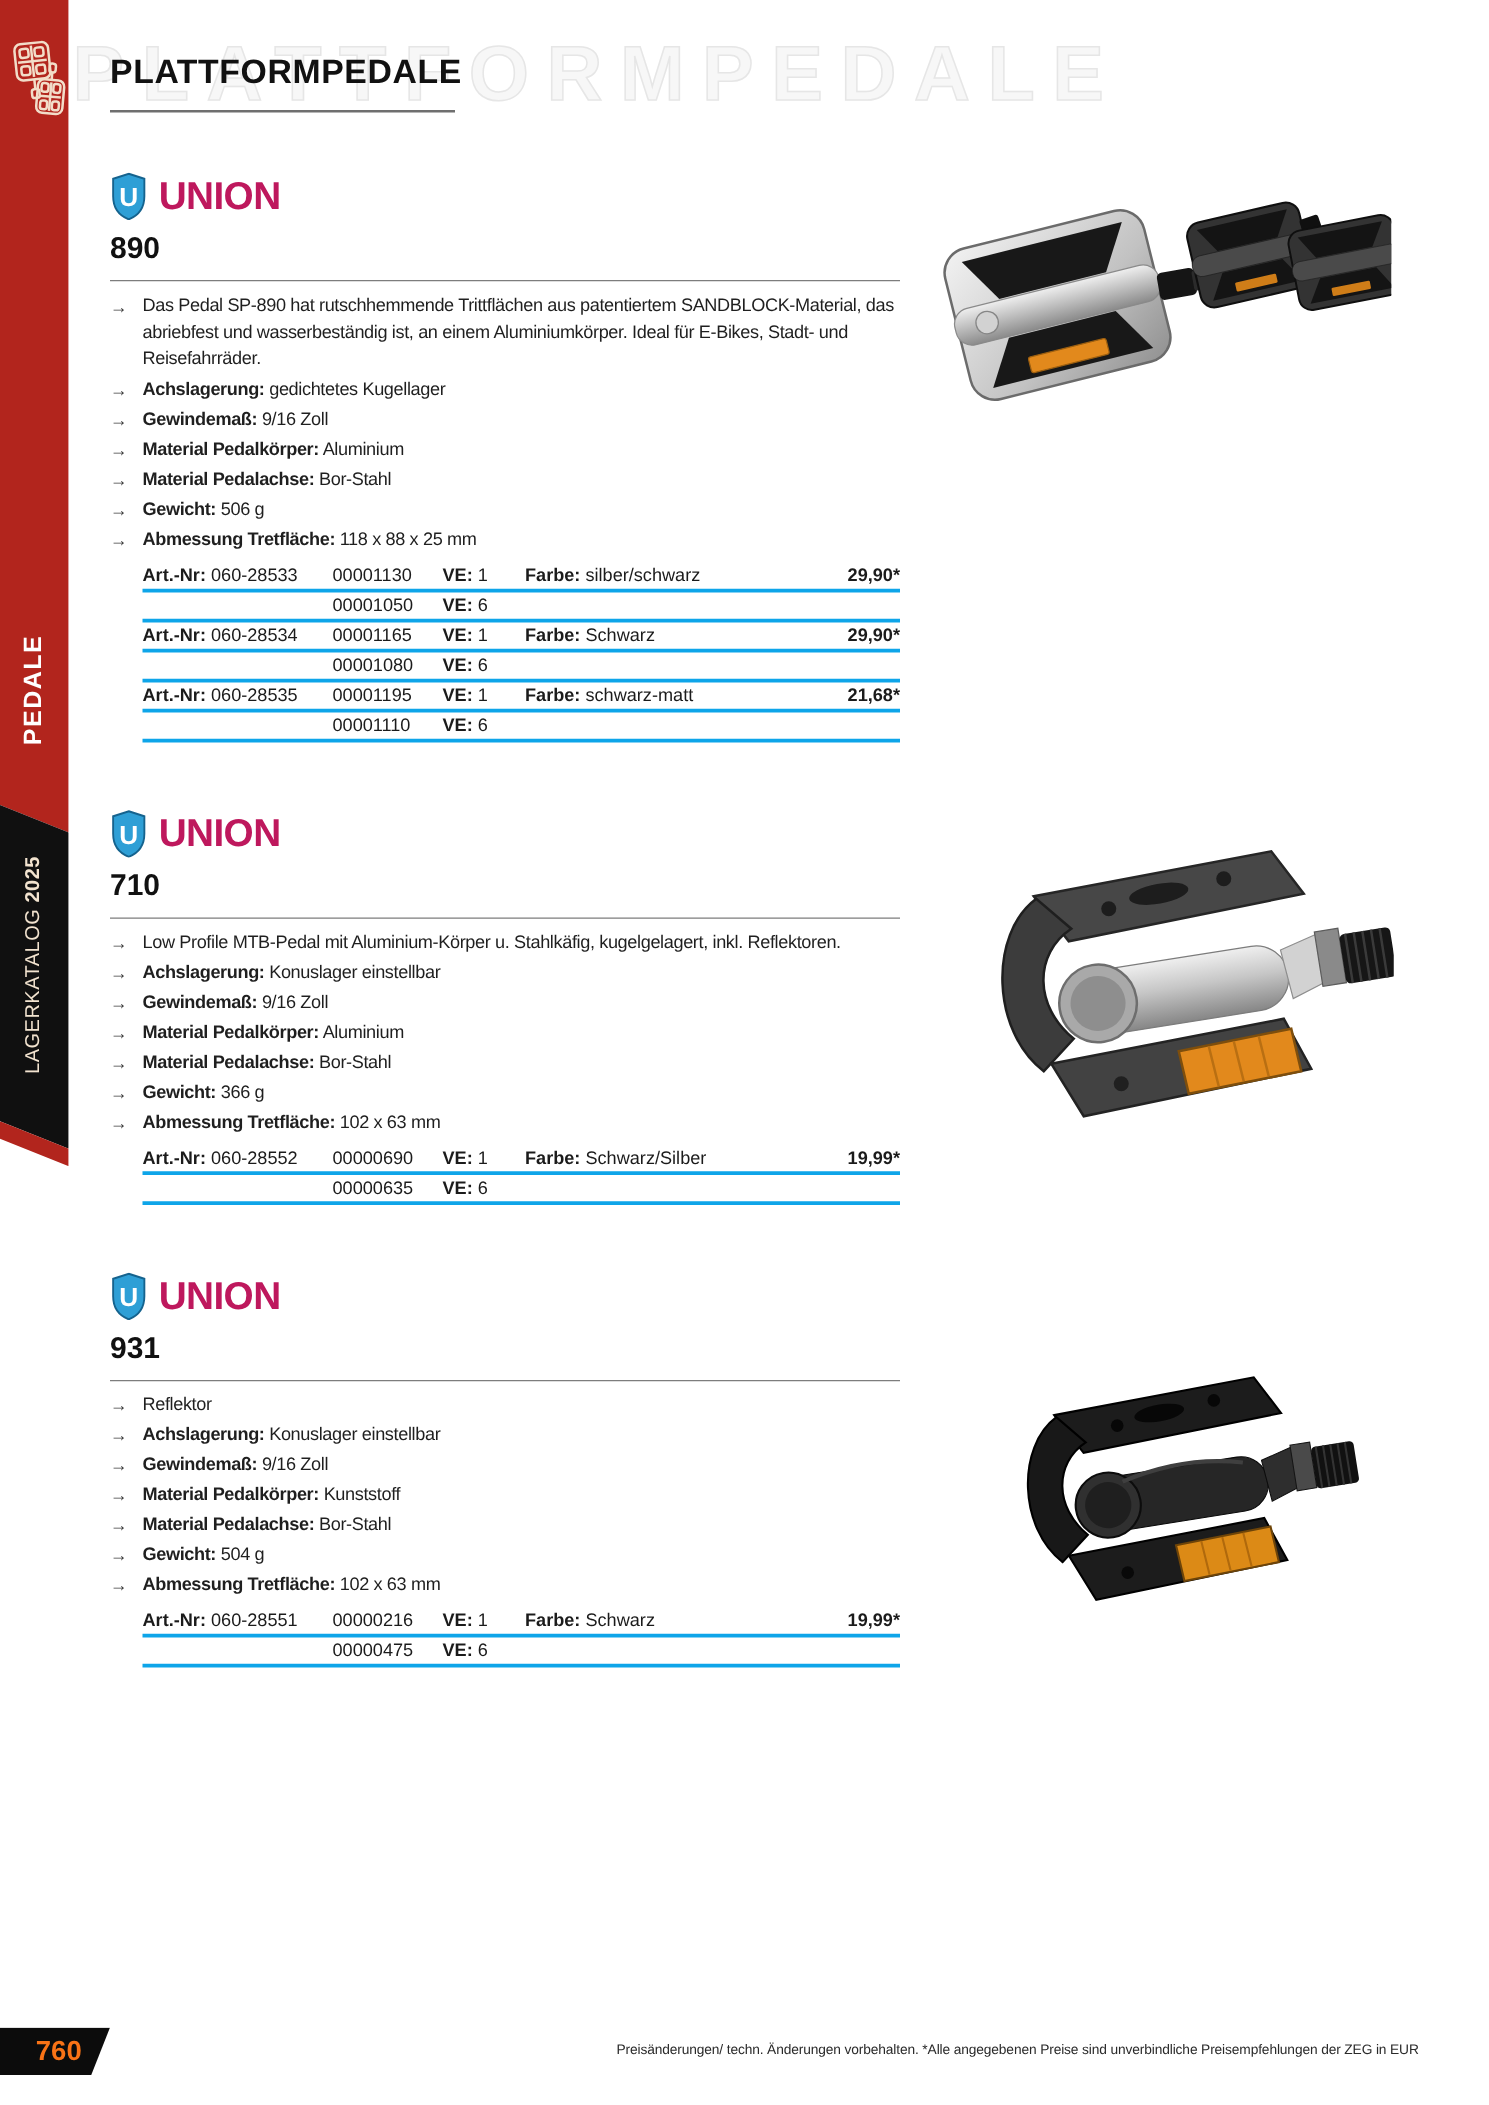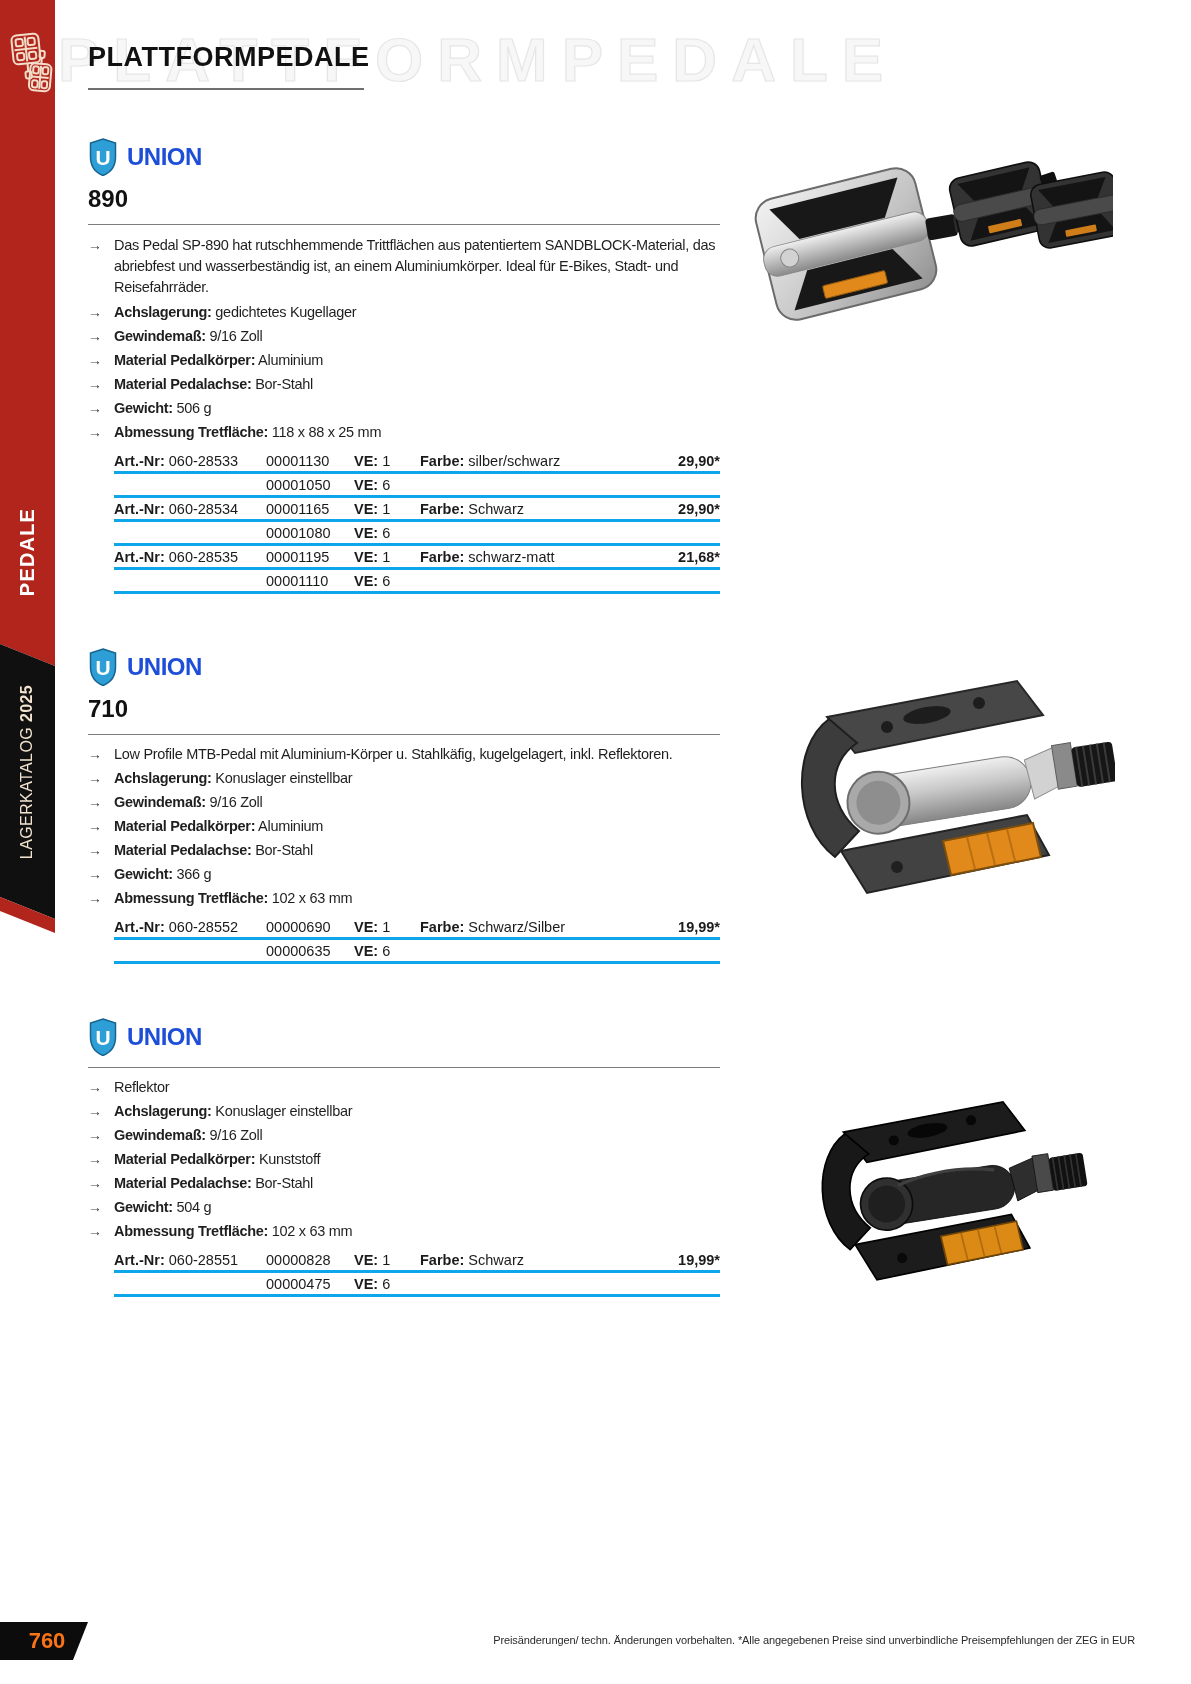--- a/index.html
+++ b/index.html
@@ -43,21 +43,21 @@
     font-size:27px; font-weight:bold; letter-spacing:0.5px; color:#111;
   }
   .title-rule {
     position:absolute; left:88px; top:88px; width:276px; height:0; z-index:1;
     border-top:2px solid #6f6f6f;
   }
 
   
   .product { position:absolute; left:88px; width:632px; z-index:1; }
   .brandrow { display:flex; align-items:center; gap:9px; height:38px; }
-  .brandname { font-size:24px; font-weight:bold; letter-spacing:-0.5px; color:#1d4ed8; }
+  .brandname { font-size:31px; font-weight:bold; letter-spacing:-0.5px; color:#be185d; }
   .model { margin-top:9px; font-size:24px; font-weight:bold; line-height:28px; color:#111; }
   .rule  { margin-top:11px; border-top:1.5px solid #7d7d7d; }
 
   .bullets { margin-top:10px; font-size:14.5px; color:#1f1f1f; }
   .bullet  { display:flex; margin-bottom:5px; line-height:19px; }
   .bullet.desc { line-height:21px; }
   .arr { width:26px; flex:none; color:#3d3d3d; font-size:14px; }
   .btxt { flex:1; letter-spacing:-0.3px; }
   .blabel { font-weight:bold; }
   .blabel:empty { display:none; }
@@ -346,20 +346,21 @@
   </svg>
 
   <div class="product" style="top:1018px">
     <div class="brandrow">
       <svg width="30" height="38" viewBox="0 0 30 38">
         <path d="M15,1 L27.5,5 V19 C27.5,28.5 22.5,34.5 15,37.5 C7.5,34.5 2.5,28.5 2.5,19 V5 Z" fill="#2e9fd6" stroke="#15638e" stroke-width="1.5"></path>
         <text x="15" y="27" text-anchor="middle" font-size="21" font-weight="bold" fill="#ffffff" font-family="Liberation Sans, sans-serif">U</text>
       </svg>
       <span class="brandname">UNION</span>
     </div>
+    <div class="model">931</div>
     <div class="rule"></div>
     <div class="bullets">
       <div class="bullet">
           <span class="arr">→</span>
           <div class="btxt"> <span>Reflektor</span></div>
         </div>
       <div class="bullet">
           <span class="arr">→</span>
           <div class="btxt"><b class="blabel">Achslagerung:</b> <span>Konuslager einstellbar</span></div>
         </div>
@@ -380,21 +381,21 @@
           <div class="btxt"><b class="blabel">Gewicht:</b> <span>504 g</span></div>
         </div>
       <div class="bullet">
           <span class="arr">→</span>
           <div class="btxt"><b class="blabel">Abmessung Tretfläche:</b> <span>102 x 63 mm</span></div>
         </div>
     </div>
     <div class="vtable">
       <div class="vrow">
         <span class="c-art"><b>Art.-Nr:</b> <span>060-28551</span></span>
-        <span class="c-code">00000828</span>
+        <span class="c-code">00000216</span>
         <span class="c-ve"><b>VE:</b> <span>1</span></span>
         <span class="c-farbe"><b>Farbe:</b> <span>Schwarz</span></span>
         <span class="c-price">19,99*</span>
       </div>
       <div class="vrow">
         <span class="c-art"></span>
         <span class="c-code">00000475</span>
         <span class="c-ve"><b>VE:</b> <span>6</span></span>
       </div>
     </div>

